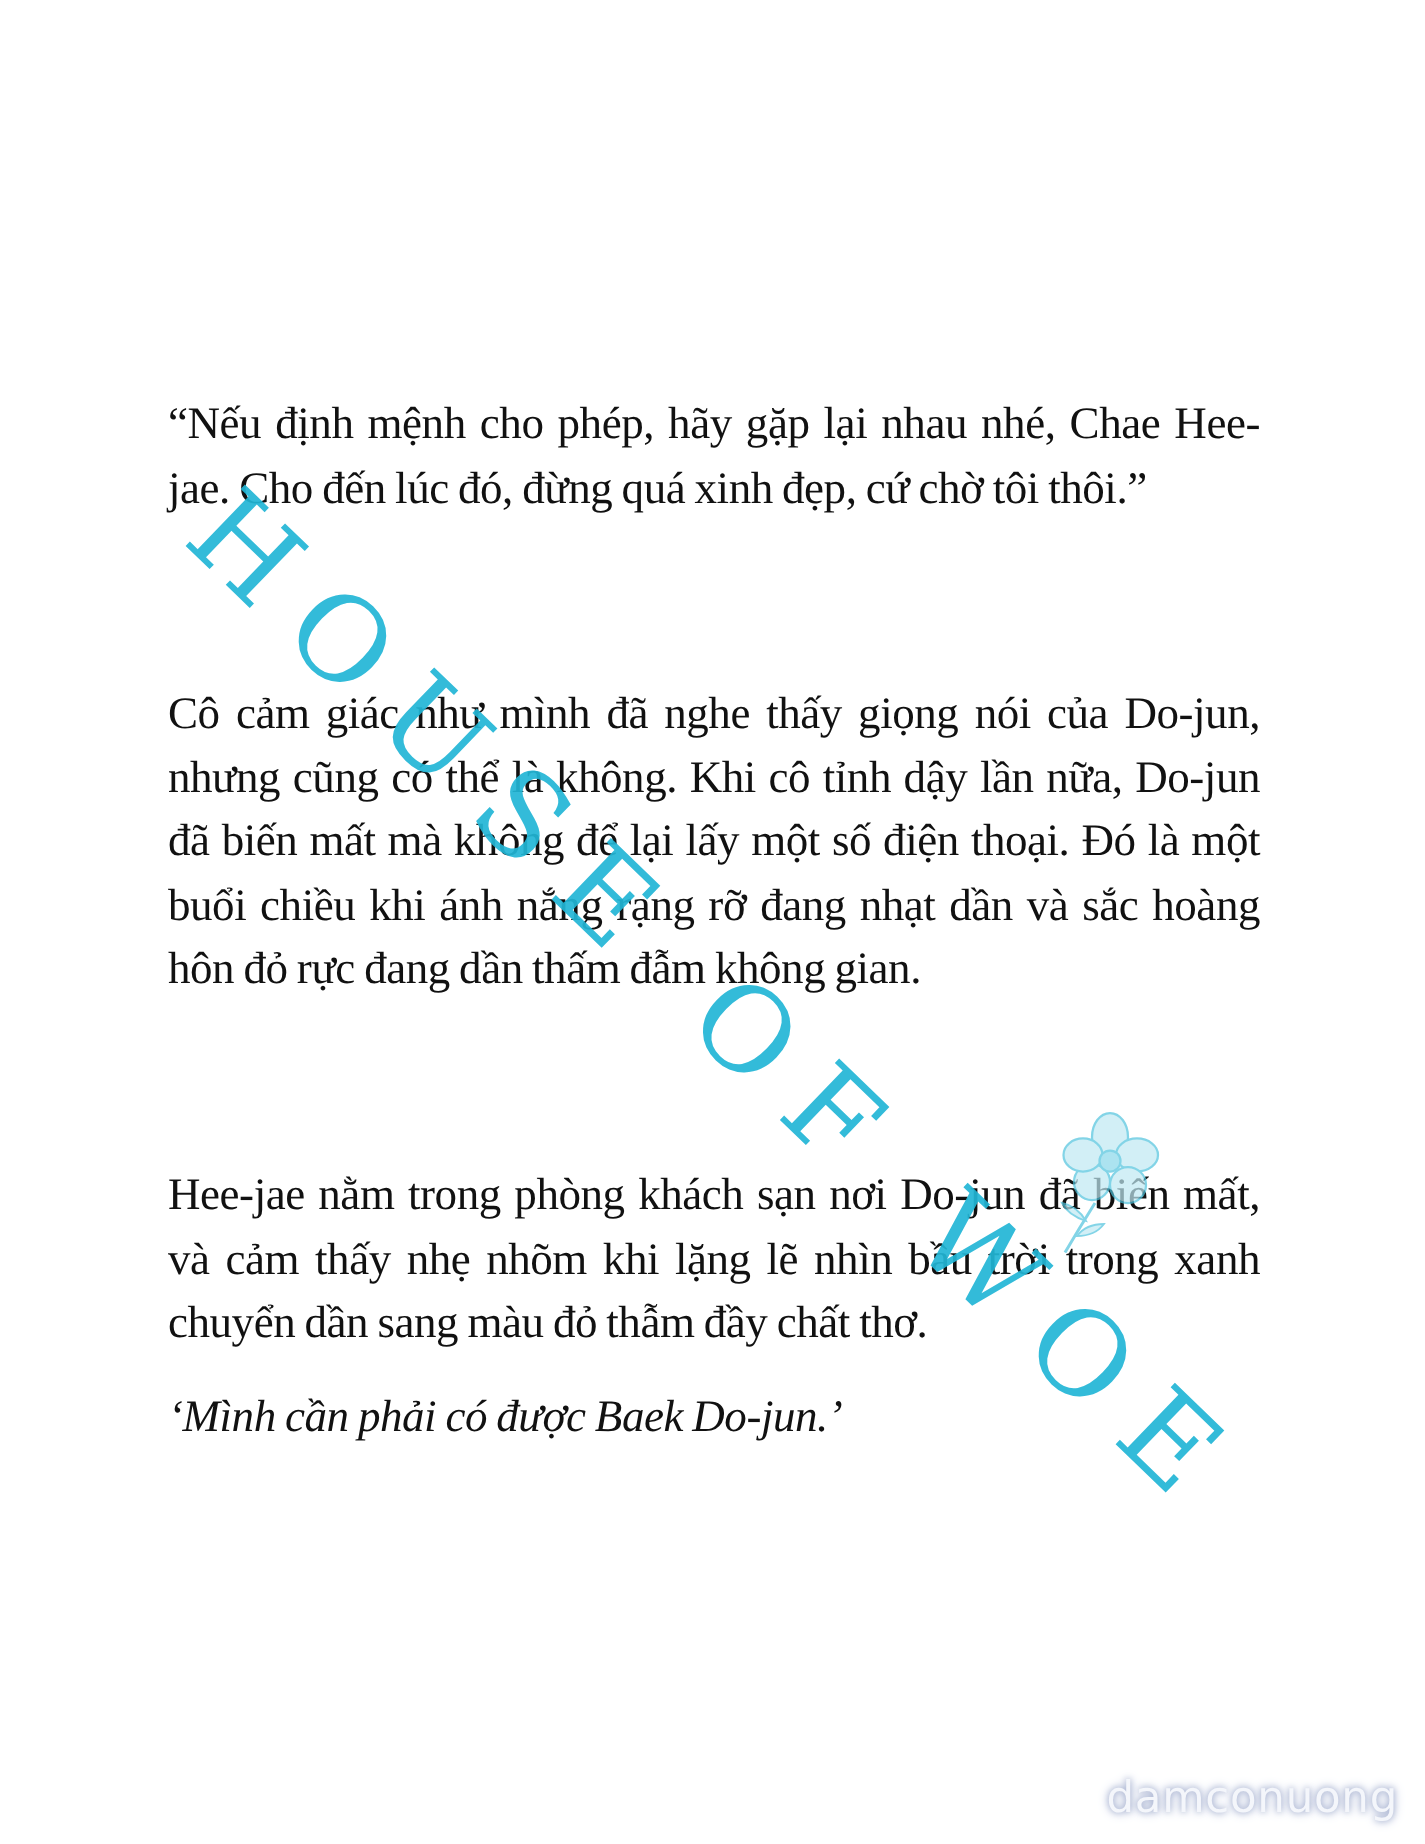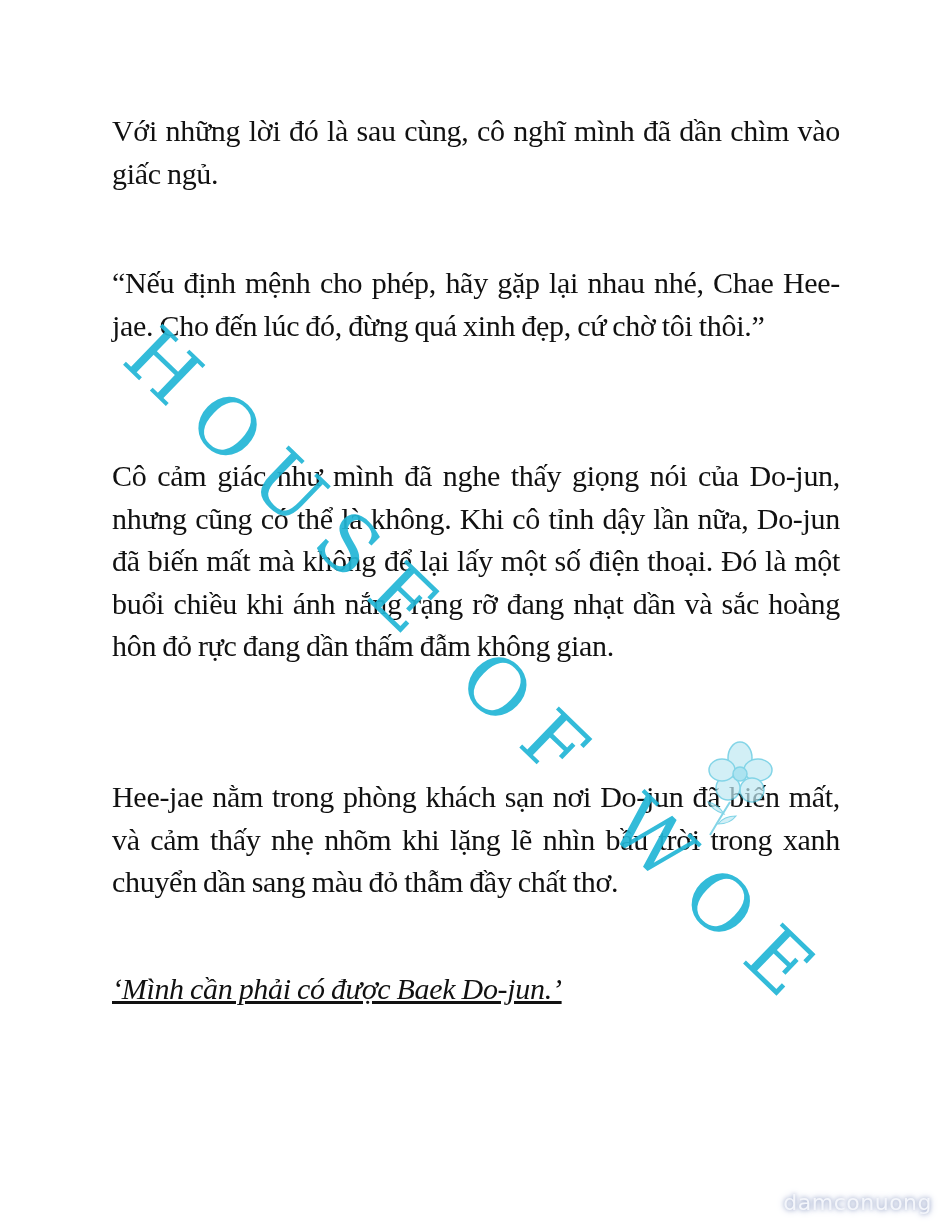--- a/index.html
+++ b/index.html
@@ -33,21 +33,21 @@
       letter-spacing: -0.3px;
       word-spacing: -1px;
       font-family: "Liberation Serif", "DejaVu Serif", serif;
       font-size: 30px;
     }
     .para.italic { font-style: italic; }
     #p1 { top: 110px; }
     #p2 { top: 262px; }
     #p3 { top: 455px; }
     #p4 { top: 776px; }
-    #p5 { top: 968px; text-decoration: underline; }
+    #p5 { top: 924px; }
     #p6 { top: 1078px; }
 
     .watermark {
       position: absolute;
       left: 170px;
       top: 310px;
       transform-origin: 0 0;
       transform: rotate(44deg);
       font-family: "DejaVu Serif", "Liberation Serif", serif;
       font-size: 78px;
@@ -64,31 +64,30 @@
       width: 80px;
       height: 100px;
       opacity: 0.7;
       pointer-events: none;
     }
     .site-mark {
       position: absolute;
       right: 18px;
       bottom: 14px;
       font-family: "DejaVu Sans", "Liberation Sans", sans-serif;
-      font-size: 22px;
+      font-size: 29px;
       color: #f4f6fb;
       text-shadow: 0 0 4px #9aa6c8, 0 0 8px #b8c2dd;
       letter-spacing: 0.5px;
     }
   </style>
 </head>
 <body>
 
 <div class="page">
-  <p class="para" id="p1">Với những lời đó là sau cùng, cô nghĩ mình đã dần chìm vào giấc ngủ.</p>
   <p class="para" id="p2">“Nếu định mệnh cho phép, hãy gặp lại nhau nhé, Chae Hee-jae. Cho đến lúc đó, đừng quá xinh đẹp, cứ chờ tôi thôi.”</p>
   <p class="para" id="p4">Hee-jae nằm trong phòng khách sạn nơi Do-jun đã biến mất, và cảm thấy nhẹ nhõm khi lặng lẽ nhìn bầu trời trong xanh chuyển dần sang màu đỏ thẫm đầy chất thơ.</p>
   <p class="para" id="p3">Cô cảm giác như mình đã nghe thấy giọng nói của Do-jun, nhưng cũng có thể là không. Khi cô tỉnh dậy lần nữa, Do-jun đã biến mất mà không để lại lấy một số điện thoại. Đó là một buổi chiều khi ánh nắng rạng rỡ đang nhạt dần và sắc hoàng hôn đỏ rực đang dần thấm đẫm không gian.</p>
   <p class="para italic" id="p5">‘Mình cần phải có được Baek Do-jun.’</p>
 </div>
 
 <div class="watermark">HOUSE OF WOE</div>
 
 <svg class="flower" viewBox="0 0 80 100">
   <g fill="#bfe9f3" stroke="#4fc3dd" stroke-width="1.5">

